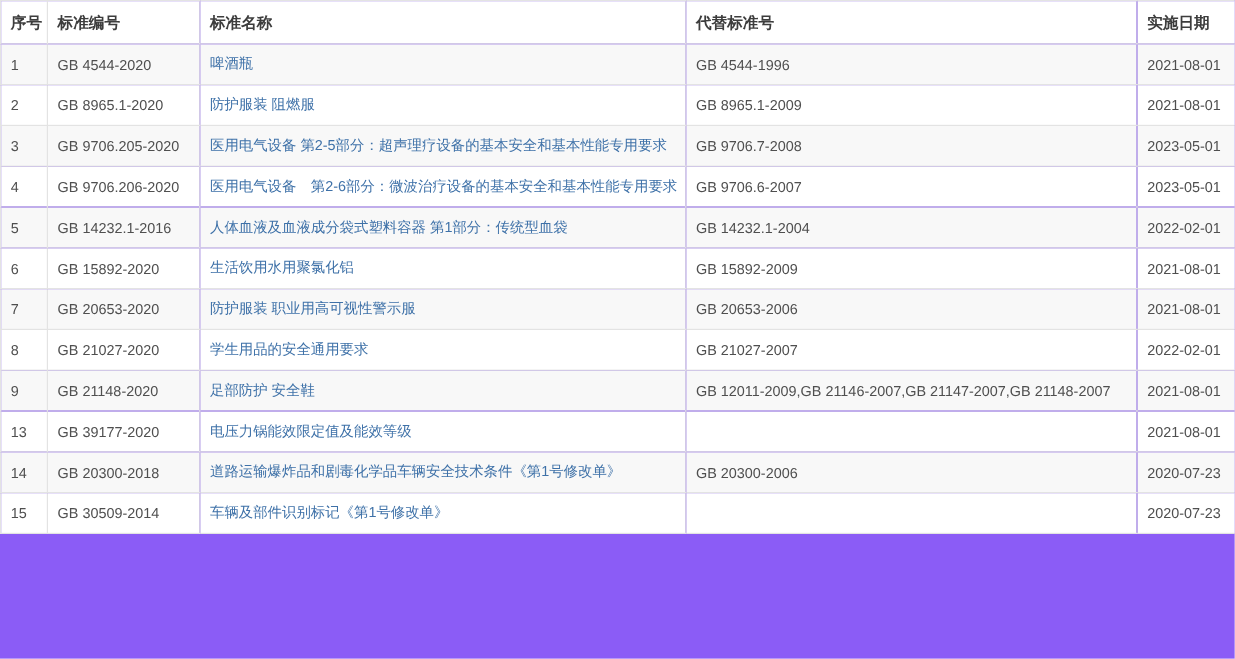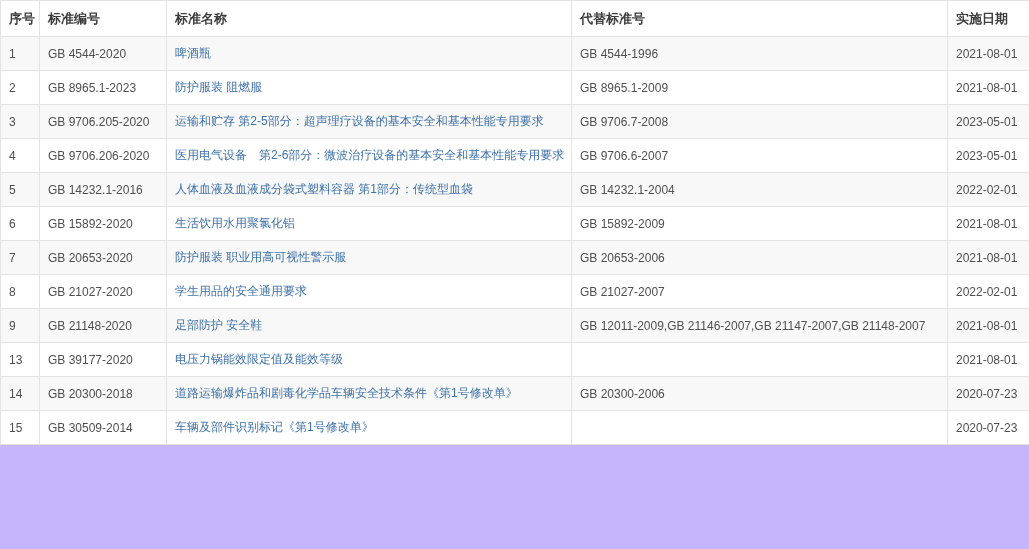--- a/index.html
+++ b/index.html
@@ -4,21 +4,21 @@
 <style>
   html, body {
     margin: 0;
     padding: 0;
     background: #ffffff;
   }
   .table-wrap {
     width: 1029px;
     height: 549px;
     overflow: hidden;
-    background: #c4b5fd;
+    background: #8b5cf6;
     font-family: "Liberation Sans", "DejaVu Sans", sans-serif;
   }
   table.standards {
     border-collapse: collapse;
     table-layout: fixed;
     width: 1029px;
   }
   .col-index    { width: 39px; }
   .col-code     { width: 127px; }
   .col-name     { width: 405px; }
@@ -80,29 +80,29 @@
     <tbody>
         <tr>
           <td>1</td>
           <td>GB 4544-2020</td>
           <td><a class="std-link">啤酒瓶</a></td>
           <td>GB 4544-1996</td>
           <td>2021-08-01</td>
         </tr>
         <tr>
           <td>2</td>
-          <td>GB 8965.1-2023</td>
+          <td>GB 8965.1-2020</td>
           <td><a class="std-link">防护服装 阻燃服</a></td>
           <td>GB 8965.1-2009</td>
           <td>2021-08-01</td>
         </tr>
         <tr>
           <td>3</td>
           <td>GB 9706.205-2020</td>
-          <td><a class="std-link">运输和贮存 第2-5部分：超声理疗设备的基本安全和基本性能专用要求</a></td>
+          <td><a class="std-link">医用电气设备 第2-5部分：超声理疗设备的基本安全和基本性能专用要求</a></td>
           <td>GB 9706.7-2008</td>
           <td>2023-05-01</td>
         </tr>
         <tr>
           <td>4</td>
           <td>GB 9706.206-2020</td>
           <td><a class="std-link">医用电气设备　第2-6部分：微波治疗设备的基本安全和基本性能专用要求</a></td>
           <td>GB 9706.6-2007</td>
           <td>2023-05-01</td>
         </tr>

